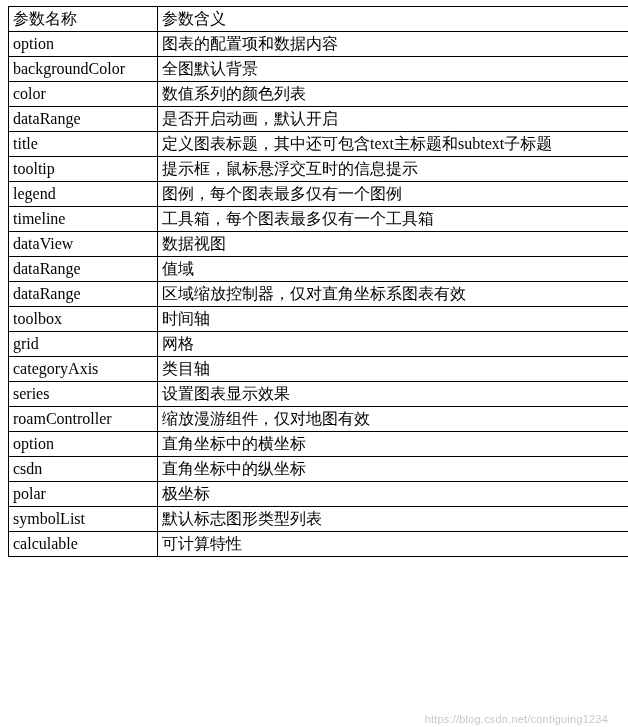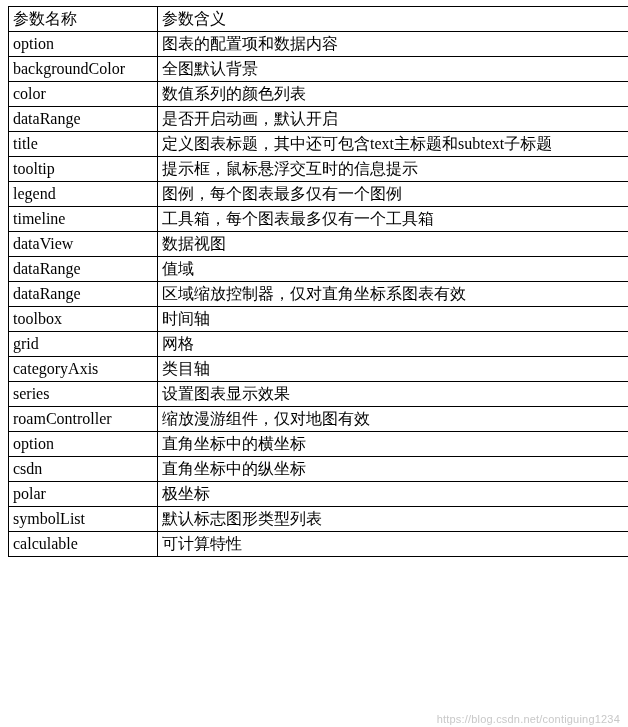--- a/index.html
+++ b/index.html
@@ -38,21 +38,21 @@
     overflow-wrap: break-word;
   }
   table.param-table td.name-cell {
     width: 140px;
   }
   table.param-table td.desc-cell {
     width: 470px;
   }
   .watermark {
     position: absolute;
-    right: 8px;
+    right: 20px;
     bottom: 2px;
     font-size: 11px;
     color: #c8c8c8;
     font-family: "Liberation Sans", sans-serif;
     letter-spacing: 0.2px;
     white-space: nowrap;
   }
 </style>
 </head>
 <body>

